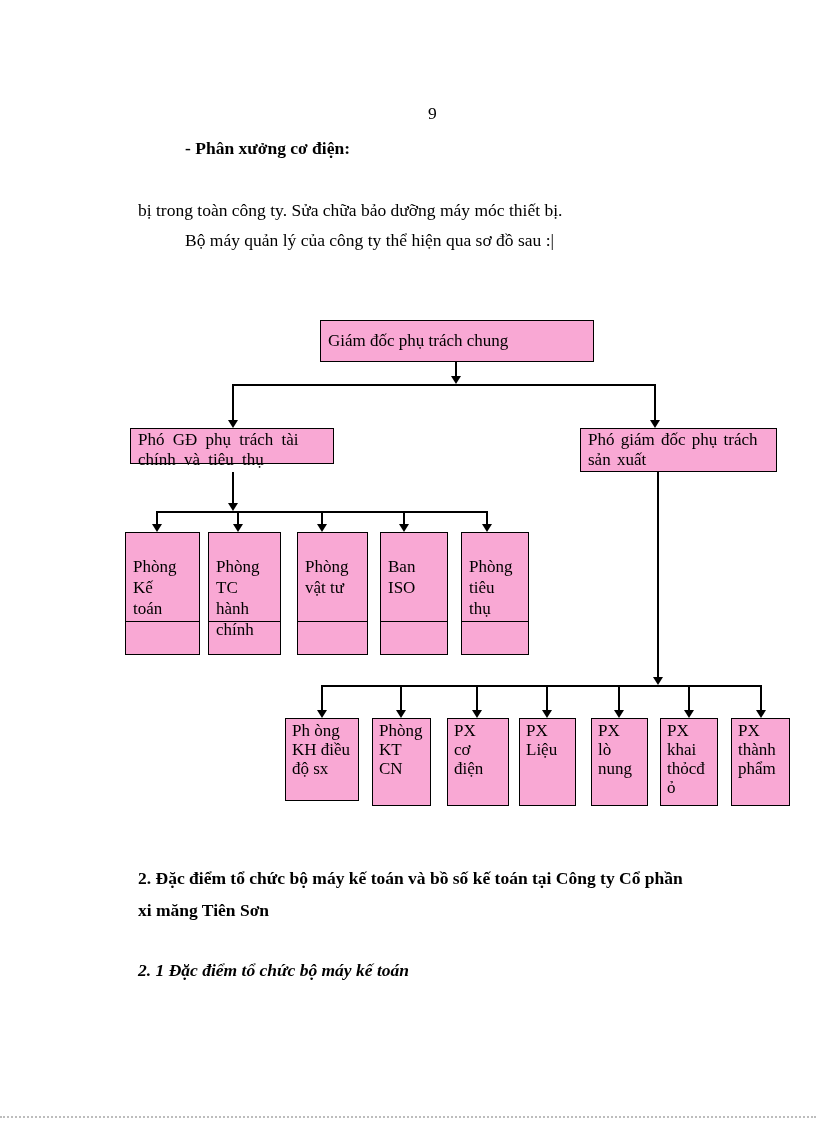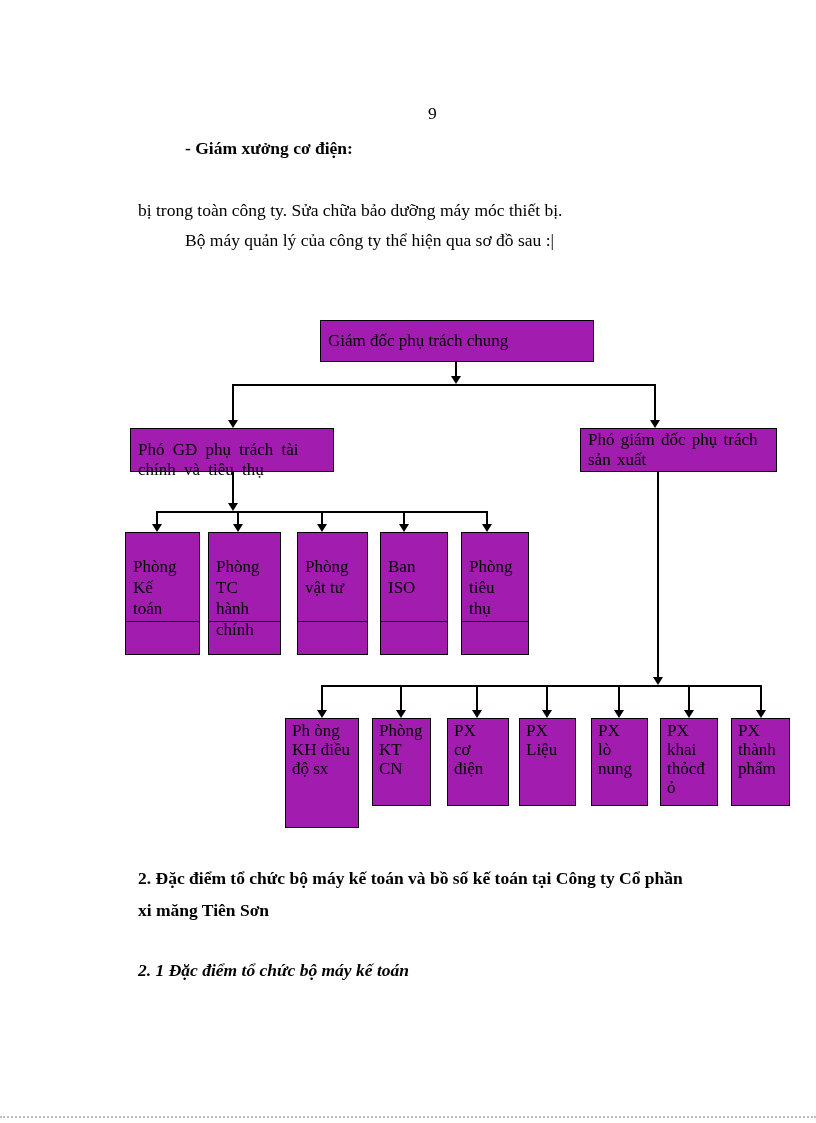--- a/index.html
+++ b/index.html
@@ -6,57 +6,57 @@
   .page{
     position:relative;width:816px;height:1123px;background:#ffffff;
     font-family:"Liberation Serif", serif;color:#000;overflow:hidden;
   }
   .tline{position:absolute;font-size:17.5px;line-height:20px;white-space:nowrap;}
   .bold{font-weight:bold;}
   .bolditalic{font-weight:bold;font-style:italic;margin-top:28px;}
   .obox{
     position:absolute;border:1.5px solid #000;box-sizing:border-box;
     font-size:17px;line-height:21px;white-space:pre-line;
-    padding:2px 4px 0 7px;background:#a21caf;
+    padding:2px 4px 0 7px;background:#f9a8d4;
   }
   .obox-sm{line-height:19px;padding:2px 3px 0 6px;}
   .vline{position:absolute;width:2px;background:#000;}
   .hline{position:absolute;height:2px;background:#000;}
   .arr{
     position:absolute;width:0;height:0;
     border-left:5px solid transparent;border-right:5px solid transparent;
     border-top:8px solid #000;
   }
   .divider{position:absolute;left:0;right:0;top:88px;border-top:1.5px solid #000;}
   .dotline{position:absolute;left:0;top:1116px;width:816px;border-top:2px dotted #bdbdbd;}
 </style>
 </head>
 <body>
 
 <div class="page">
 
   <div class="tline" style="left:428px;top:103px;">9</div>
 
-  <div class="tline bold" style="left:185px;top:138px;">- Giám xưởng cơ điện:</div>
+  <div class="tline bold" style="left:185px;top:138px;">- Phân xưởng cơ điện:</div>
   <div class="tline" style="left:185px;top:230px;">Bộ máy quản lý của công ty thể hiện  qua sơ đồ sau :|</div>
   <div class="tline" style="left:138px;top:200px;">bị trong toàn công ty. Sửa chữa bảo dưỡng máy móc thiết bị.</div>
 
   <div>
 
     <div class="obox" style="left:320px;top:320px;width:274px;height:42px;padding-top:9px;">Giám  đốc phụ trách chung</div>
 
     <div class="vline" style="left:455px;top:362px;height:15px;"></div>
     <div class="arr" style="left:451px;top:376px;"></div>
     <div class="hline" style="left:232px;top:384px;width:424px;"></div>
     <div class="vline" style="left:232px;top:384px;height:37px;"></div>
     <div class="arr" style="left:228px;top:420px;"></div>
     <div class="vline" style="left:654px;top:384px;height:37px;"></div>
     <div class="arr" style="left:650px;top:420px;"></div>
 
-    <div class="obox" style="left:130px;top:428px;width:204px;height:44px;line-height:20px;padding-top:11px;word-spacing:4px;">Phó GĐ phụ trách tài
+    <div class="obox" style="left:130px;top:428px;width:204px;height:36px;line-height:20px;padding-top:1px;word-spacing:4px;">Phó GĐ phụ trách tài
 chính và tiêu thụ</div>
     <div class="obox" style="left:580px;top:428px;width:197px;height:44px;line-height:20px;padding-top:1px;word-spacing:2px;">Phó giám  đốc phụ trách
 sản xuất</div>
 
     <div class="vline" style="left:232px;top:472px;height:32px;"></div>
     <div class="arr" style="left:228px;top:503px;"></div>
     <div class="hline" style="left:156px;top:511px;width:332px;"></div>
     <div class="vline" style="left:156px;top:511px;height:14px;"></div>
     <div class="arr" style="left:152px;top:524px;"></div>
     <div class="vline" style="left:237px;top:511px;height:14px;"></div>
@@ -109,21 +109,21 @@
     <div class="arr" style="left:472px;top:710px;"></div>
     <div class="vline" style="left:546px;top:685px;height:26px;"></div>
     <div class="arr" style="left:542px;top:710px;"></div>
     <div class="vline" style="left:618px;top:685px;height:26px;"></div>
     <div class="arr" style="left:614px;top:710px;"></div>
     <div class="vline" style="left:688px;top:685px;height:26px;"></div>
     <div class="arr" style="left:684px;top:710px;"></div>
     <div class="vline" style="left:760px;top:685px;height:26px;"></div>
     <div class="arr" style="left:756px;top:710px;"></div>
 
-    <div class="obox obox-sm" style="left:285px;top:718px;width:74px;height:110px;">Ph òng
+    <div class="obox obox-sm" style="left:285px;top:718px;width:74px;height:83px;">Ph òng
 KH điều
 độ sx</div>
     <div class="obox obox-sm" style="left:372px;top:718px;width:59px;height:88px;">Phòng
 KT
 CN</div>
     <div class="obox obox-sm" style="left:447px;top:718px;width:62px;height:88px;">PX
 cơ
 điện</div>
     <div class="obox obox-sm" style="left:519px;top:718px;width:57px;height:88px;">PX
 Liệu</div>

